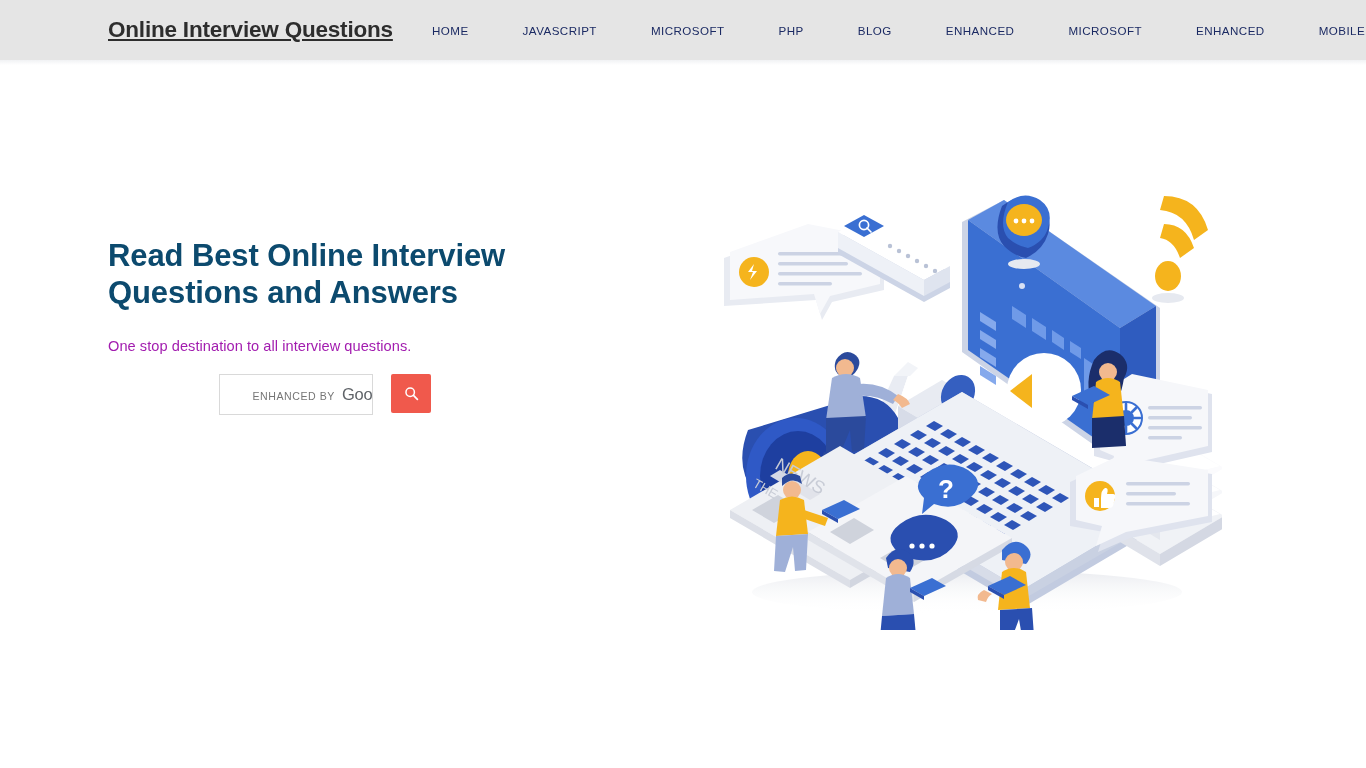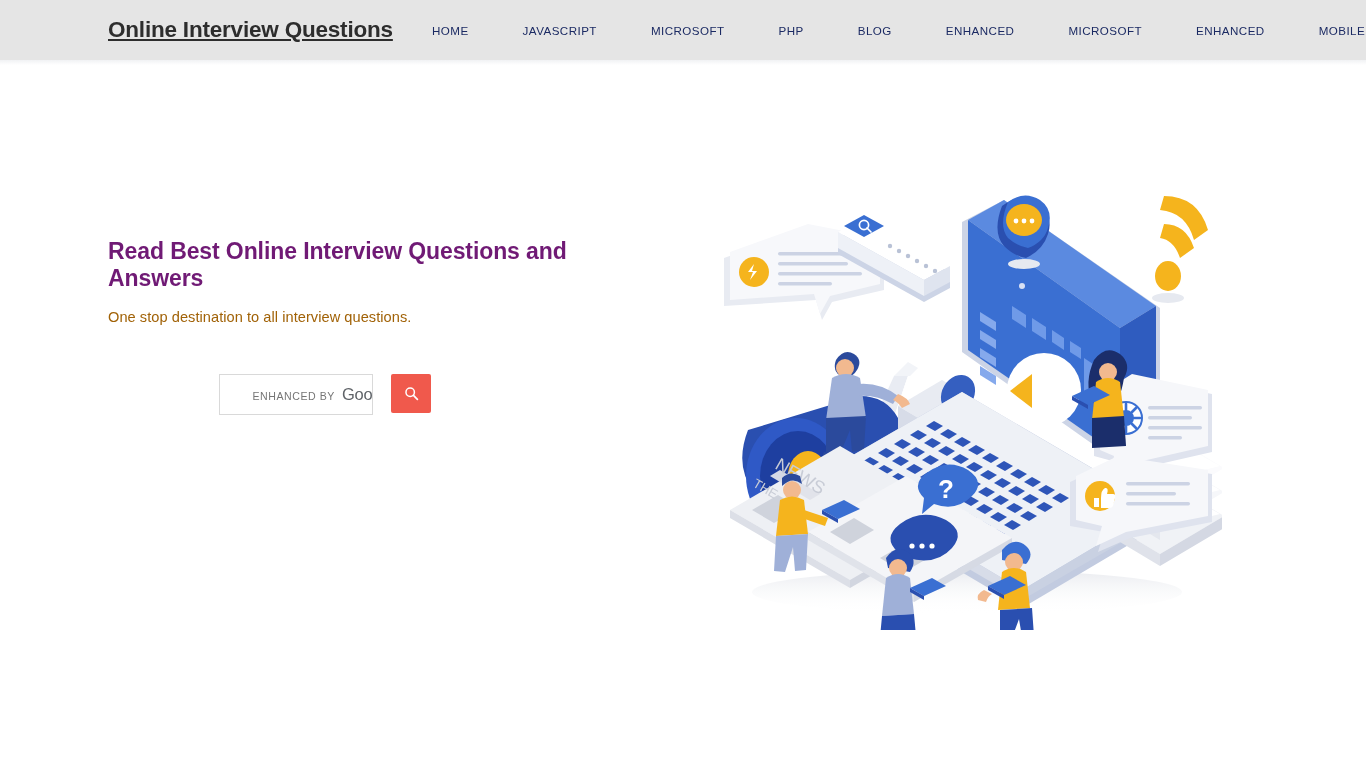--- a/index.html
+++ b/index.html
@@ -69,30 +69,30 @@
     width: 1366px;
     height: 565px;
   }
   .hero-text {
     position: absolute;
     left: 108px;
     top: 178px;
     width: 530px;
   }
   .hero-title {
-    font-size: 23px;
+    font-size: 31px;
     line-height: 1.19;
     font-weight: bold;
-    color: #701a75;
+    color: #0c4a6e;
     letter-spacing: -0.1px;
   }
   .hero-sub {
-    margin-top: 16px;
+    margin-top: 26px;
     font-size: 14.6px;
-    color: #a16207;
+    color: #a21caf;
     letter-spacing: 0.05px;
   }
 
   
   .search-row {
     position: absolute;
     left: 219px;
     top: 314px;
     display: flex;
     align-items: flex-start;

